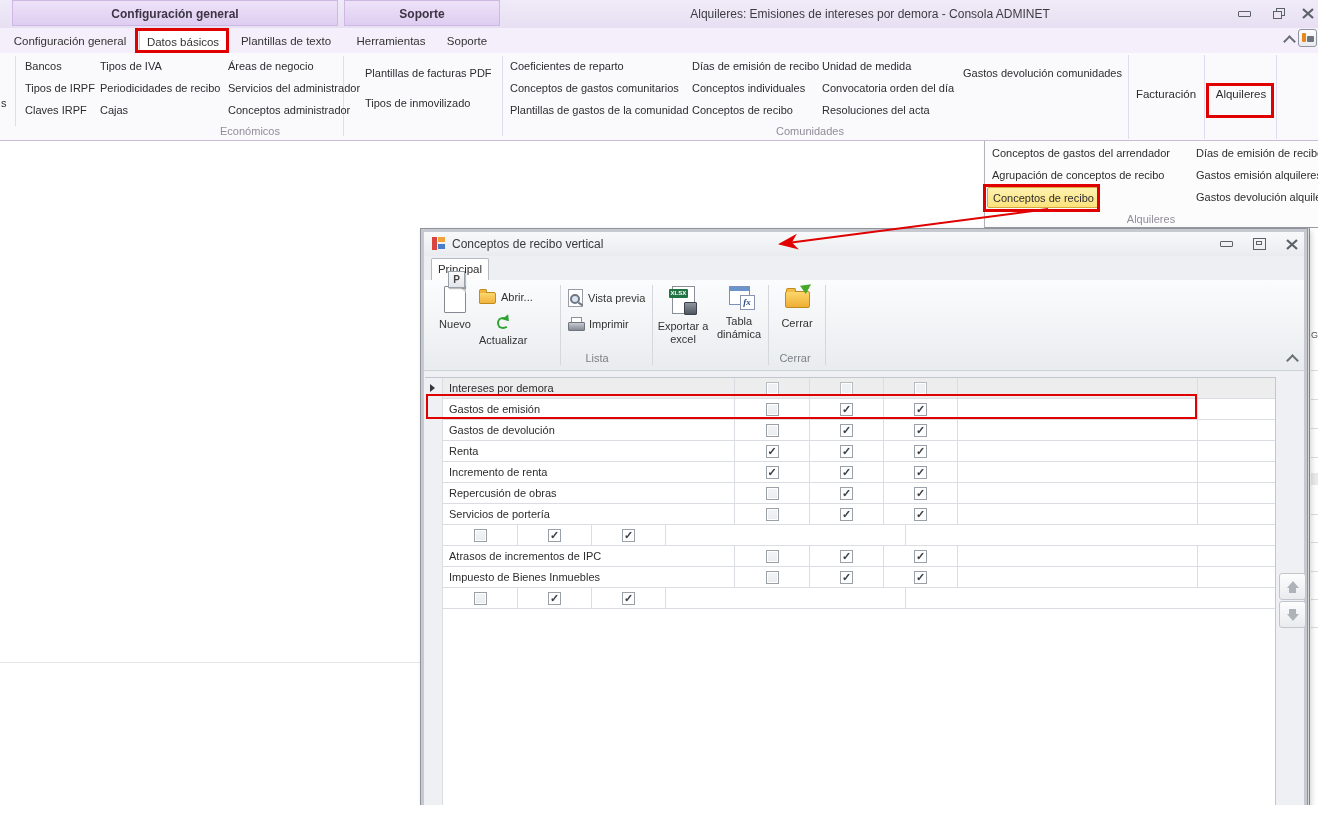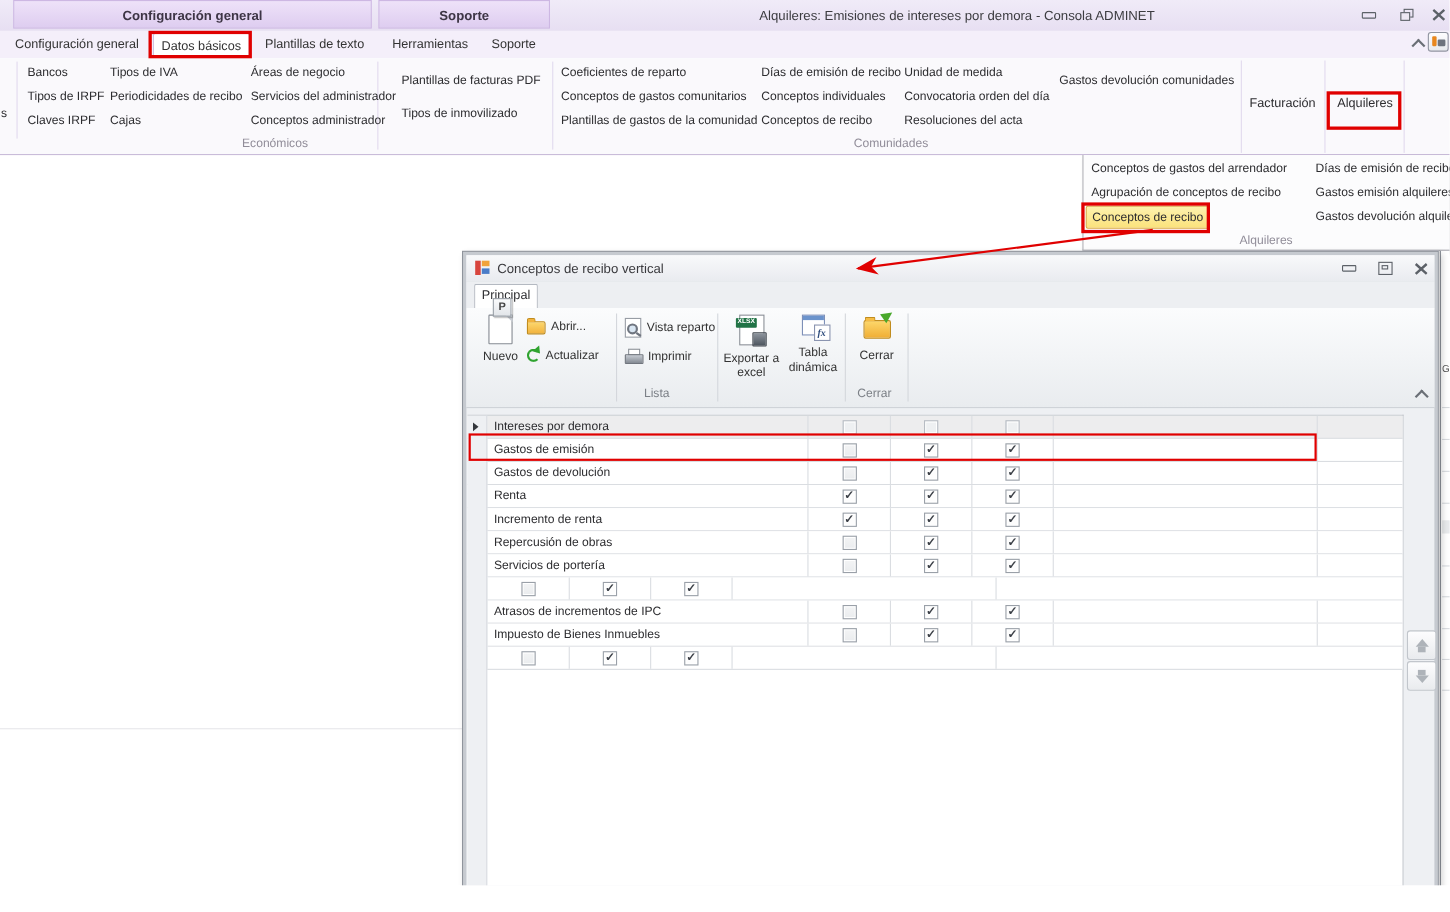--- a/index.html
+++ b/index.html
@@ -271,28 +271,28 @@
 
     <div class="abs dlg-toolbar"></div>
     <div class="abs tb-big" style="left:12px;top:57px;width:44px;">
       <span class="icon-page"></span>
       <span style="margin-top:5px;">Nuevo</span>
     </div>
     <div class="abs tb-small" style="left:58px;top:60px;">
       <span class="icon-folder"></span>
       <span>Abrir...</span>
     </div>
-    <div class="abs tb-small" style="left:58px;top:88px;">
+    <div class="abs tb-small" style="left:58px;top:88px;flex-direction:column;">
       <span class="icon-refresh"></span>
       <span>Actualizar</span>
     </div>
     <div class="abs tb-sep" style="left:139px;"></div>
     <div class="abs tb-small" style="left:147px;top:60px;">
       <span class="icon-preview"></span>
-      <span>Vista reparto</span>
+      <span>Vista previa</span>
     </div>
     <div class="abs tb-small" style="left:147px;top:88px;">
       <span class="icon-printer"></span>
       <span>Imprimir</span>
     </div>
     <div class="abs tb-sep" style="left:231px;"></div>
     <div class="abs tb-big" style="left:234px;top:57px;width:56px;">
       <span class="icon-excel"></span>
       <span style="margin-top:6px;line-height:13px;">Exportar a excel</span>
     </div>

